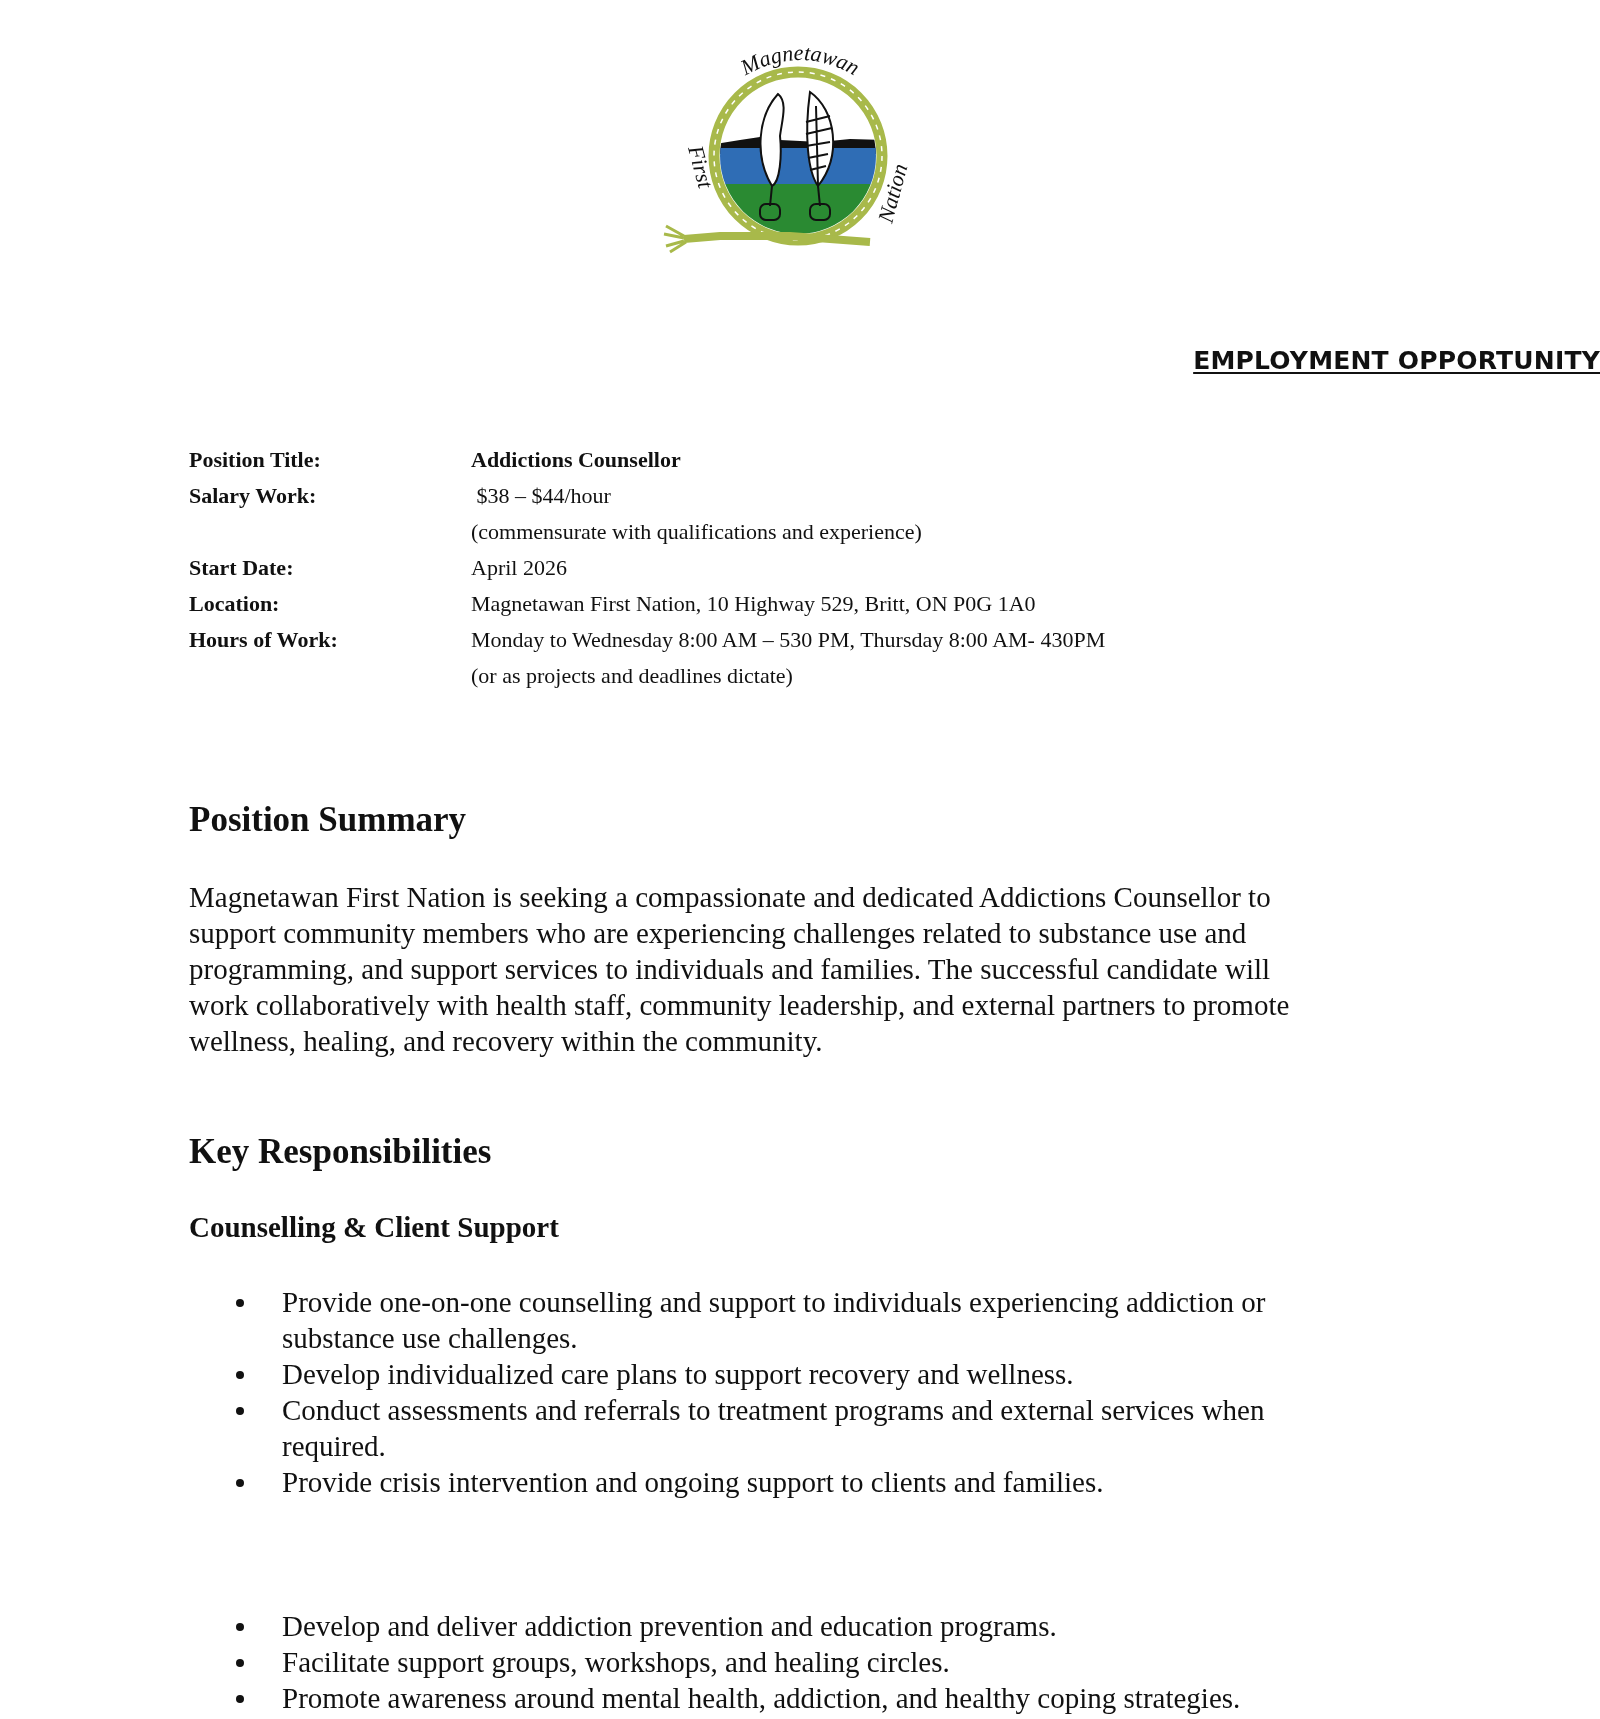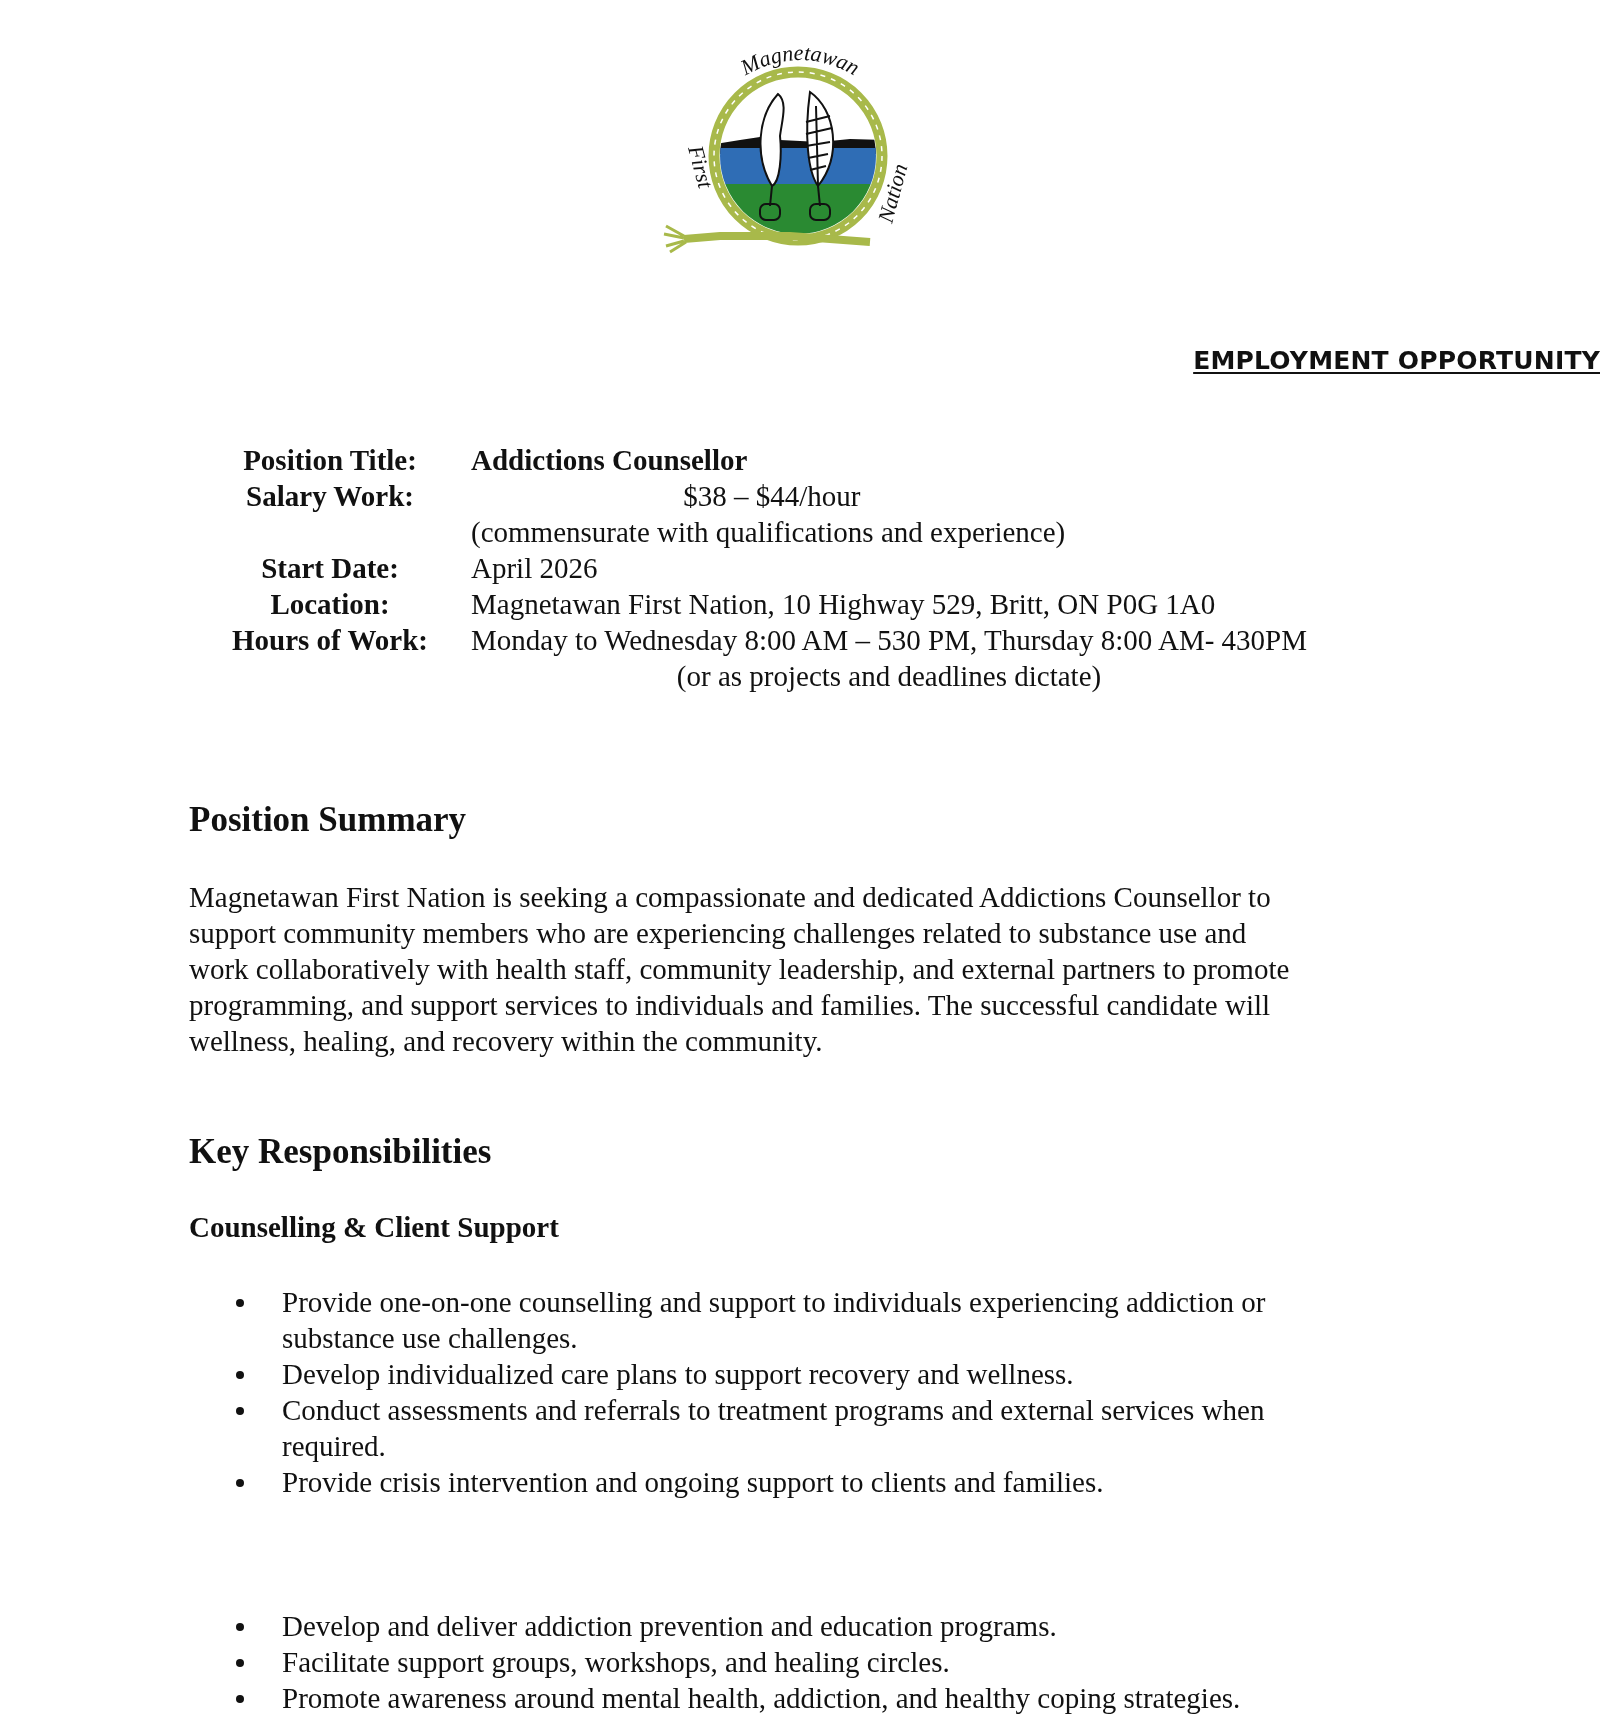--- a/index.html
+++ b/index.html
@@ -43,23 +43,22 @@
     .heading-main span {
       text-decoration: underline;
       text-decoration-thickness: 2px;
       text-underline-offset: 3px;
     }
 
     .info-table {
       position: absolute;
       left: 189px;
       top: 442px;
-      font-size: 29px;
+      font-size: 22px;
       line-height: 36px;
-      text-align: center;
     }
     .info-row { display: flex; }
     .info-label {
       width: 282px;
       font-weight: bold;
       flex: 0 0 282px;
     }
     .info-value { white-space: nowrap; }
     .info-value.bold { font-weight: bold; }
     .info-value .line { display: block; }
@@ -189,22 +188,22 @@
         <span class="line">Monday to Wednesday 8:00 AM – 530 PM, Thursday 8:00 AM- 430PM</span>
         <span class="line">(or as projects and deadlines dictate)</span>
       </div>
     </div>
   </div>
 
   <div class="section-title" style="top:800px;">Position Summary</div>
   <div class="paragraph" style="top:879px;">
     <span class="line">Magnetawan First Nation is seeking a compassionate and dedicated Addictions Counsellor to</span>
     <span class="line">support community members who are experiencing challenges related to substance use and</span>
+    <span class="line">programming, and support services to individuals and families. The successful candidate will</span>
     <span class="line">work collaboratively with health staff, community leadership, and external partners to promote</span>
-    <span class="line">programming, and support services to individuals and families. The successful candidate will</span>
     <span class="line">wellness, healing, and recovery within the community.</span>
   </div>
 
   <div class="section-title" style="top:1132px;">Key Responsibilities</div>
 
   <div class="sub-title" style="top:1211px;">Counselling &amp; Client Support</div>
   <ul class="bullet-list" style="top:1284px;">
     <li>
       <span class="dot"></span>
       <span class="line">Provide one-on-one counselling and support to individuals experiencing addiction or</span>

